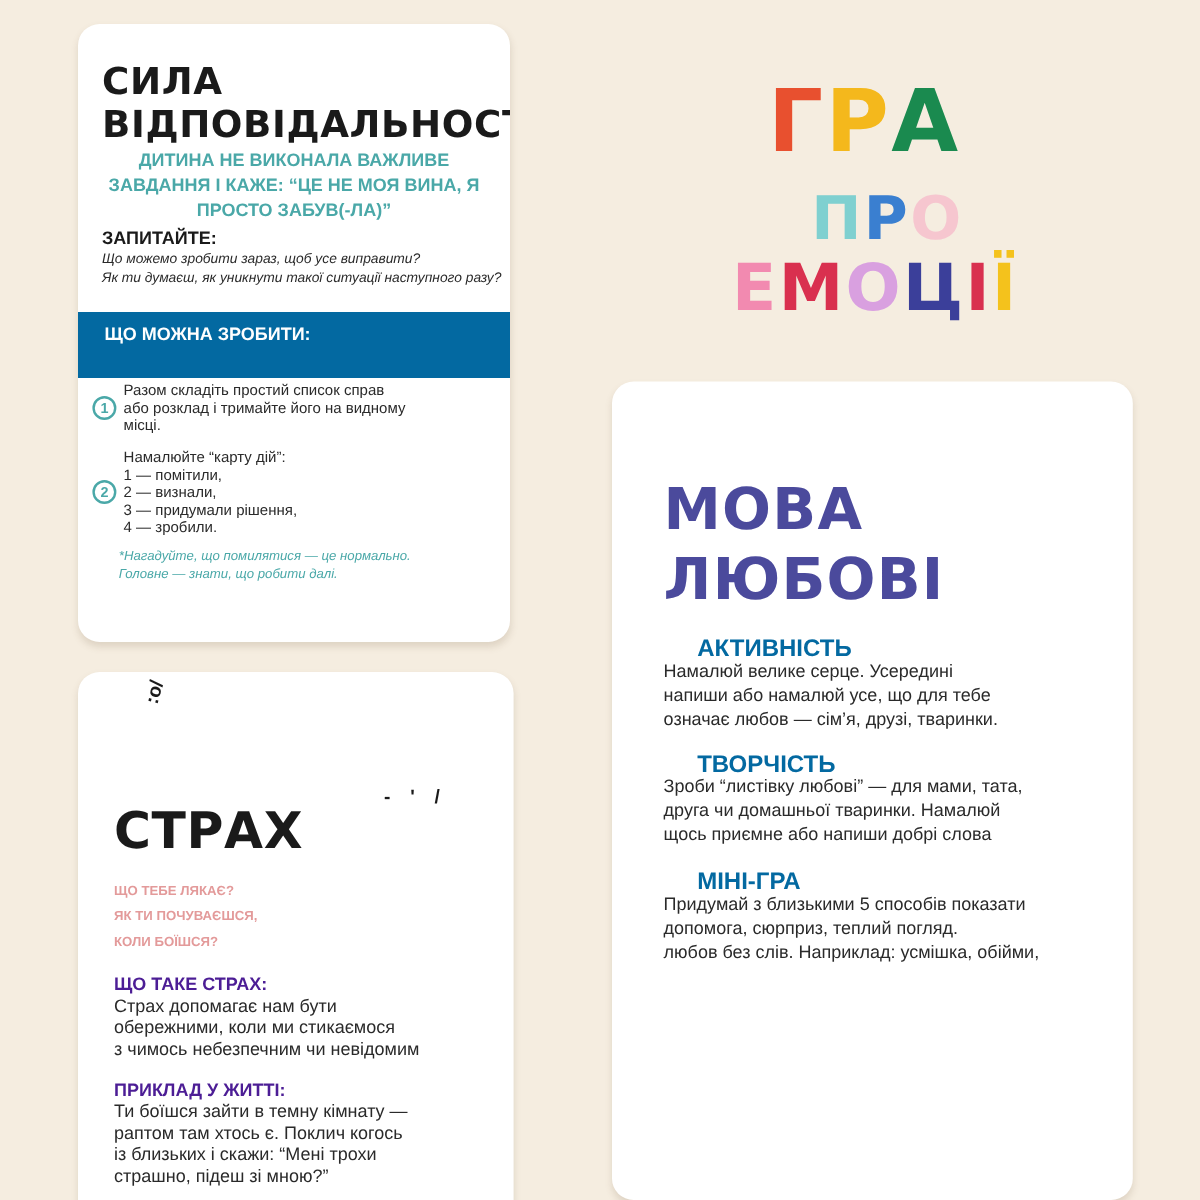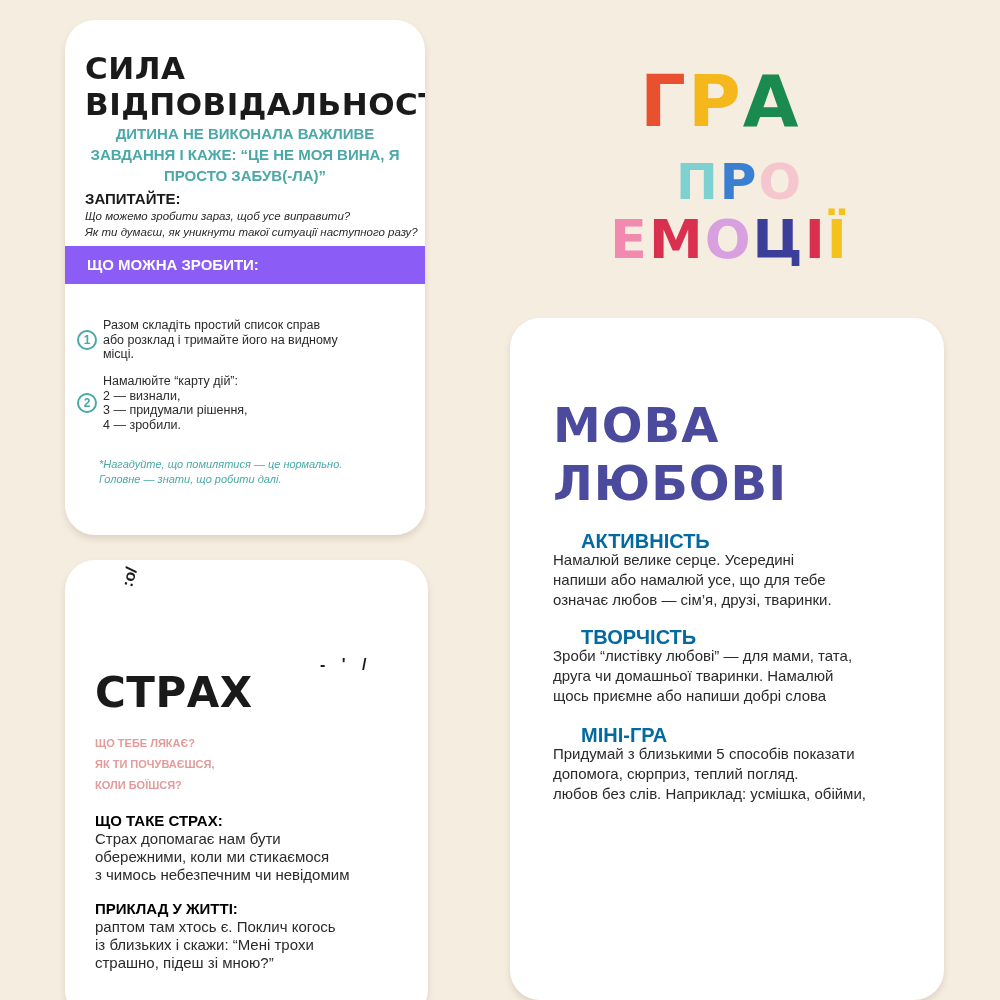--- a/index.html
+++ b/index.html
@@ -6,21 +6,21 @@
     html, body { width: 1000px; height: 1000px; overflow: hidden; }
     body {
       background: #f5ede0;
       font-family: "Liberation Sans", sans-serif;
       position: relative;
       color: #1f1f1f;
     }
     .card {
       position: absolute;
       background: #ffffff;
-      border-radius: 30px;
+      border-radius: 18px;
       box-shadow: 0 4px 6px rgba(120, 100, 70, 0.18);
       overflow: hidden;
     }
     
     #card-resp { left: 65px; top: 20px; width: 360px; height: 515px; }
     .big-title {
       font-family: "DejaVu Sans", sans-serif;
       font-weight: 900;
       font-size: 31px;
       line-height: 36px;
@@ -34,22 +34,22 @@
     }
     #card-resp .ask-label {
       position: absolute; left: 20px; top: 170px;
       font-weight: 700; font-size: 15px; color: #1a1a1a;
     }
     #card-resp .ask-text {
       position: absolute; left: 20px; top: 188px; width: 335px;
       font-style: italic; font-size: 11.5px; line-height: 16px; color: #2a2a2a;
     }
     #card-resp .band {
-      position: absolute; left: 0; top: 226px; width: 100%; height: 38px;
-      background: #8b5cf6; color: #ffffff; font-weight: 700; font-size: 15px;
+      position: absolute; left: 0; top: 240px; width: 100%; height: 55px;
+      background: #0369a1; color: #ffffff; font-weight: 700; font-size: 15px;
       padding: 10px 0 0 22px;
     }
     .step {
       position: absolute; left: 12px; display: flex; align-items: center; gap: 6px;
     }
     .step .num {
       width: 20px; height: 20px; border-radius: 50%;
       border: 2px solid #4aa8a8; color: #4aa8a8; font-weight: 700;
       font-size: 12px; display: flex; align-items: center; justify-content: center;
       flex-shrink: 0;
@@ -95,21 +95,21 @@
       position: absolute; left: 30px; top: 108px; font-size: 42px; line-height: 50px;
     }
     #card-fear .subtitle {
       position: absolute; left: 30px; top: 173px; width: 300px;
       color: #e39a9a; font-weight: 700; font-size: 11px; line-height: 21px;
     }
     .doodle { position: absolute; color: #1a1a1a; font-size: 16px; font-weight: 700; }
     #doodle-face { left: 55px; top: 8px; transform: rotate(-75deg); }
     #doodle-sparks { left: 255px; top: 96px; letter-spacing: 6px; }
     .fsec { position: absolute; left: 30px; width: 320px; }
-    .fsec .h { font-weight: 700; font-size: 15px; color: #000000; line-height: 18px; }
+    .fsec .h { font-weight: 700; font-size: 15px; color: #4c1d95; line-height: 18px; }
     .fsec .p { font-size: 15px; line-height: 18px; color: #2a2a2a; }
     #fsec-what { top: 252px; }
     #fsec-example { top: 340px; }
   </style>
 </head>
 <body>
 
 <div class="card" id="card-resp">
   <div class="big-title">
     <div>СИЛА</div>
@@ -127,20 +127,21 @@
     <div class="txt">
       <div>Разом складіть простий список справ</div>
       <div>або розклад і тримайте його на видному</div>
       <div>місці.</div>
     </div>
   </div>
   <div class="step" id="step-2">
     <div class="num">2</div>
     <div class="txt">
       <div>Намалюйте “карту дій”:</div>
+      <div>1 — помітили,</div>
       <div>2 — визнали,</div>
       <div>3 — придумали рішення,</div>
       <div>4 — зробили.</div>
     </div>
   </div>
   <div class="note">
     <div>*Нагадуйте, що помилятися —  це нормально.</div>
     <div>Головне — знати, що робити далі.</div>
   </div>
 </div>
@@ -201,17 +202,18 @@
     <div>КОЛИ БОЇШСЯ?</div>
   </div>
   <div class="fsec" id="fsec-what">
     <div class="h">ЩО ТАКЕ СТРАХ:</div>
     <div class="p">Страх допомагає нам бути</div>
     <div class="p">обережними, коли ми стикаємося</div>
     <div class="p">з чимось небезпечним чи невідомим</div>
   </div>
   <div class="fsec" id="fsec-example">
     <div class="h">ПРИКЛАД У ЖИТТІ:</div>
+    <div class="p">Ти боїшся зайти в темну кімнату —</div>
     <div class="p">раптом там хтось є. Поклич когось</div>
     <div class="p">із близьких і скажи: “Мені трохи</div>
     <div class="p">страшно, підеш зі мною?”</div>
   </div>
 </div>
 
 </body></html>

